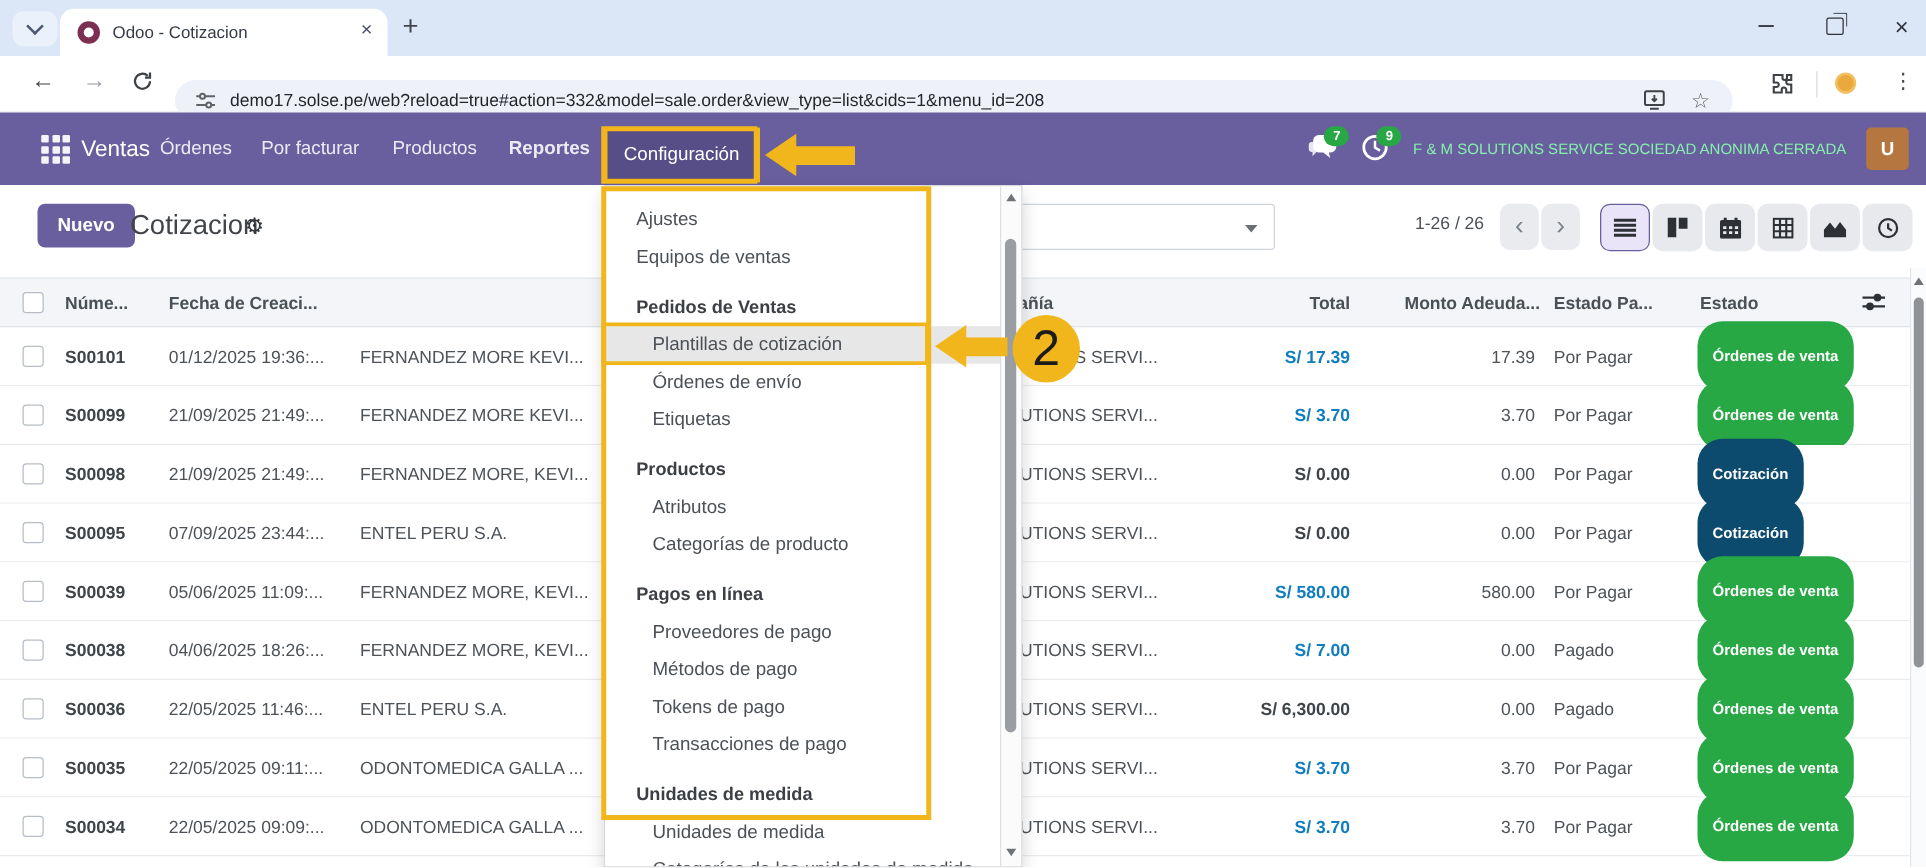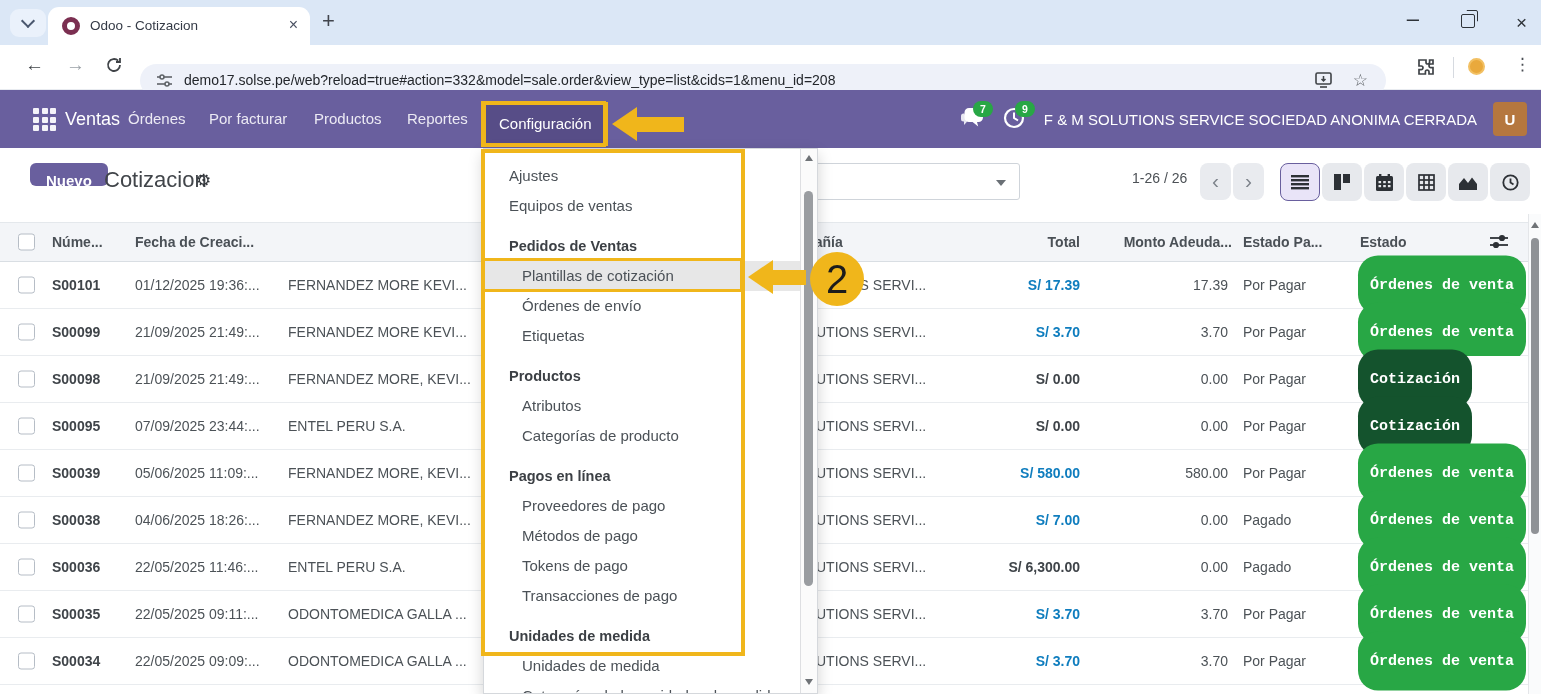--- a/index.html
+++ b/index.html
@@ -32,32 +32,32 @@
   .tooldiv{position:absolute;left:1453px;top:12px;width:1px;height:21px;background:#d6dae0;}
   .extdot{position:absolute;left:1468px;top:13px;width:17px;height:17px;border-radius:50%;background:#e9a93c;border:2px solid #f2c063;box-sizing:border-box;cursor:pointer;}
   .kebab{position:absolute;left:1514px;top:9px;font-size:17px;color:#4a4e54;letter-spacing:0;cursor:pointer;}
 
   
   .navbar{position:absolute;left:0;top:90px;width:1541px;height:58px;background:#695f9e;z-index:30;}
   .appsgrid{position:absolute;left:33px;top:18px;width:23px;height:23px;display:grid;grid-template-columns:repeat(3,1fr);gap:2.5px;cursor:pointer;}
   .appsgrid i{background:#f4f3f9;border-radius:1px;}
   .brand{position:absolute;left:65px;top:0;line-height:58px;font-size:18px;color:#ffffff;cursor:pointer;}
   .nav-item{position:absolute;top:0;line-height:58px;font-size:15px;color:#eceaf4;cursor:pointer;white-space:nowrap;}
-  .nav-0{left:128px;} .nav-1{left:209px;} .nav-2{left:314px;} .nav-3{left:407px;}
+  .nav-0{left:128px;} .nav-1{left:209px;} .nav-2{left:314px;} .nav-3{left:407px;font-weight:bold;}
   .nav-4{left:483px;}
   .nav-item.active{top:12px;height:44px;line-height:38px;padding:0 13px;background:#574d87;border:3px solid #f0b61b;box-sizing:border-box;color:#fff;}
   .nav-right{position:absolute;right:14px;top:0;height:58px;display:flex;align-items:center;gap:16px;}
   .nicon{position:relative;width:26px;height:26px;cursor:pointer;}
   .nbadge{position:absolute;top:-5px;right:-7px;min-width:16px;height:16px;border-radius:8px;background:#28a745;color:#fff;font-size:10.5px;font-weight:700;line-height:16px;text-align:center;padding:0 2px;}
-  .company{font-size:15px;color:#ffffff;white-space:nowrap;}
+  .company{font-size:12px;color:#86efac;white-space:nowrap;}
   .avatar{width:34px;height:34px;border-radius:4px;background:#b5773f;color:#fff;font-size:15px;font-weight:700;display:flex;align-items:center;justify-content:center;cursor:pointer;}
 
   
   .controlbar{position:absolute;left:0;top:148px;width:1541px;height:74px;background:#ffffff;}
-  .btn-new{position:absolute;left:30px;top:15px;height:23px;padding:0 16px;background:#695f9e;color:#fff;font-size:15px;font-weight:700;border:none;border-radius:6px;line-height:35px;cursor:pointer;text-align:right;}
+  .btn-new{position:absolute;left:30px;top:15px;height:35px;padding:0 16px;background:#695f9e;color:#fff;font-size:15px;font-weight:700;border:none;border-radius:6px;line-height:35px;cursor:pointer;text-align:right;}
   .view-title{position:absolute;left:104px;top:19px;font-size:22px;color:#41454a;}
   .gear{position:absolute;left:196px;top:22px;font-size:17px;color:#33373c;cursor:pointer;}
   .searchbox{position:absolute;left:620px;top:15px;width:400px;height:37px;background:#fff;border:1px solid #cfd4da;border-radius:3px;box-sizing:border-box;cursor:text;}
   .searchcaret{position:absolute;right:13px;top:16px;width:0;height:0;border-left:5px solid transparent;border-right:5px solid transparent;border-top:6px solid #6a7076;}
   .pager{position:absolute;left:1132px;top:22px;font-size:14px;color:#4c5156;}
   .pgbtn{position:absolute;top:15px;width:31px;height:37px;background:#e9ebef;border-radius:8px;text-align:center;line-height:35px;font-size:21px;color:#7d838b;cursor:pointer;}
   .pgprev{left:1200px;} .pgnext{left:1233px;}
   .views{position:absolute;left:1280px;top:15px;display:flex;gap:2px;}
   .vbtn{width:40px;height:38px;background:#e7e9ed;border-radius:8px;display:flex;align-items:center;justify-content:center;cursor:pointer;box-sizing:border-box;}
   .vbtn.active{background:#e9e4f8;border:1.5px solid #695f9e;}
@@ -75,22 +75,22 @@
   .cell{position:absolute;top:50%;transform:translateY(-50%);font-size:14px;color:#4c5257;white-space:nowrap;}
   .cb{position:absolute;left:18px;top:50%;transform:translateY(-50%);width:15px;height:15px;border:1px solid #b6bdc6;border-radius:3px;background:#fff;cursor:pointer;}
   .thead .cb{top:19px;}
   .c-number{left:52px;font-weight:700;color:#3f4449;}
   .c-created{left:135px;} .c-customer{left:288px;} .c-company{left:788px;}
   .c-total{left:930px;width:150px;text-align:right;font-weight:600;color:#3f4449;}
   .c-total.hl{color:#0f7dbe;}
   .c-due{left:1078px;width:150px;text-align:right;}
   .c-pay{left:1243px;}
   .c-status{left:1358px;}
-  .pill{display:inline-block;padding:21px 12px;border-radius:20px;font-size:15px;font-weight:700;color:#fff;white-space:nowrap;font-family:Liberation Mono, monospace;}
-  .pill.order{background:#28a745;} .pill.quote{background:#14532d;}
+  .pill{display:inline-block;padding:21px 12px;border-radius:20px;font-size:12px;font-weight:700;color:#fff;white-space:nowrap;}
+  .pill.order{background:#28a745;} .pill.quote{background:#0c4a6e;}
 
   
   .tscroll{position:absolute;left:1528px;top:214px;width:13px;height:480px;background:#fafbfc;border-left:1px solid #e4e6e9;box-sizing:border-box;z-index:2;}
   .tri-up{width:0;height:0;border-left:4px solid transparent;border-right:4px solid transparent;border-bottom:6px solid #6f7377;margin:8px auto 0;}
   .tri-down{width:0;height:0;border-left:4px solid transparent;border-right:4px solid transparent;border-top:6px solid #6f7377;margin:0 auto;}
   .tthumb{position:absolute;left:2px;top:24px;width:8px;height:296px;background:#8f9296;border-radius:5px;cursor:grab;}
 
   
   .dropdown{position:absolute;left:483px;top:148px;width:335px;height:546px;background:#fff;border:1px solid #d5d8dc;box-sizing:border-box;box-shadow:0 6px 14px rgba(0,0,0,.18);z-index:40;overflow:hidden;}
   .dd-list{position:absolute;left:0;top:0;width:317px;padding-top:12px;}

